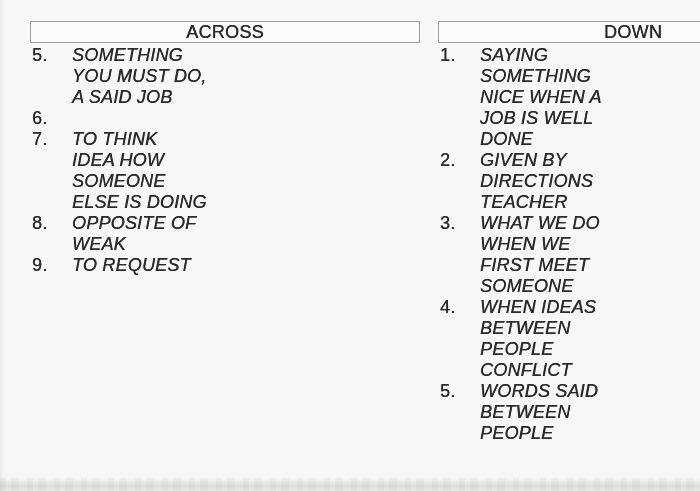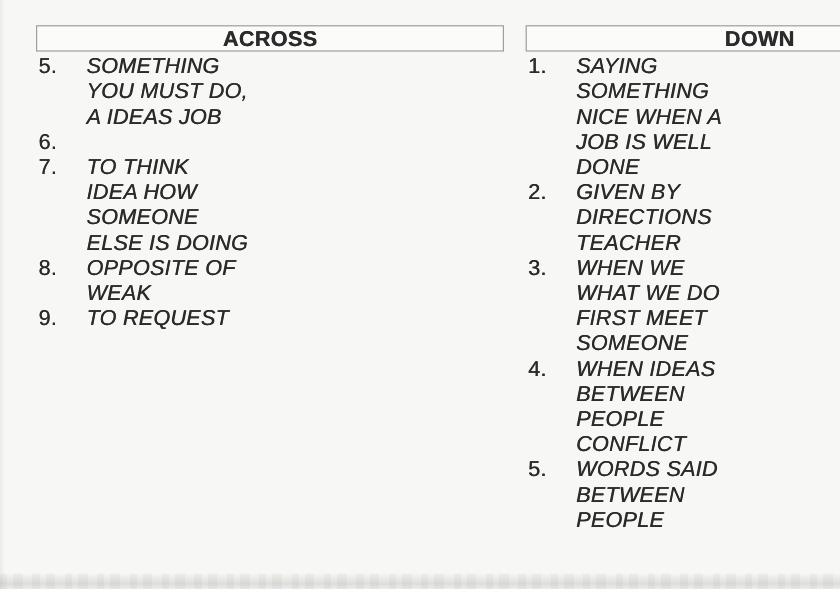--- a/index.html
+++ b/index.html
@@ -43,21 +43,20 @@
     height: 22px;
     width: 390px;
     box-sizing: border-box;
     border: 1px solid #9e9e9e;
     background: #fbfbfa;
     text-align: center;
     line-height: 20px;
     font-size: 18px;
     letter-spacing: 0.3px;
     text-shadow: 0.35px 0 0 currentColor; 
-    font-weight: bold;
   }
   .header-box.across { left: 30px; }
   .header-box.down   { left: 438px; } 
 
   ol.clues {
     list-style: none;
     margin: 0; padding: 0;
     position: absolute;
     top: 45px;
     font-size: 18px;
@@ -79,21 +78,21 @@
 
   <div class="header-box across">
     <span>ACROSS</span>
   </div>
   <ol class="clues across">
       <li class="clue">
         <span class="num">5.</span>
         <span class="txt">
           <div class="line">SOMETHING</div>
           <div class="line">YOU MUST DO,</div>
-          <div class="line">A IDEAS JOB</div>
+          <div class="line">A SAID JOB</div>
         </span>
       </li>
       <li class="clue">
         <span class="num">6.</span>
       </li>
       <li class="clue">
         <span class="num">7.</span>
         <span class="txt">
           <div class="line">TO THINK</div>
           <div class="line">IDEA HOW</div>
@@ -134,22 +133,22 @@
         <span class="num">2.</span>
         <span class="txt">
           <div class="line">GIVEN BY</div>
           <div class="line">DIRECTIONS</div>
           <div class="line">TEACHER</div>
         </span>
       </li>
       <li class="clue">
         <span class="num">3.</span>
         <span class="txt">
+          <div class="line">WHAT WE DO</div>
           <div class="line">WHEN WE</div>
-          <div class="line">WHAT WE DO</div>
           <div class="line">FIRST MEET</div>
           <div class="line">SOMEONE</div>
         </span>
       </li>
       <li class="clue">
         <span class="num">4.</span>
         <span class="txt">
           <div class="line">WHEN IDEAS</div>
           <div class="line">BETWEEN</div>
           <div class="line">PEOPLE</div>

